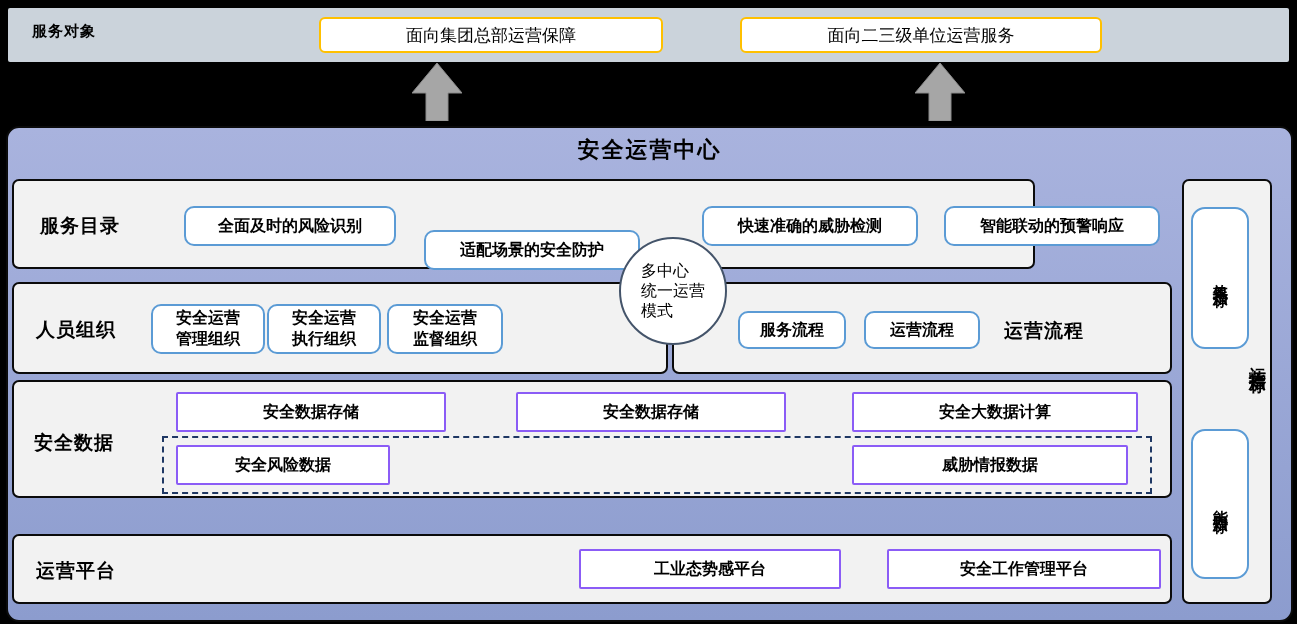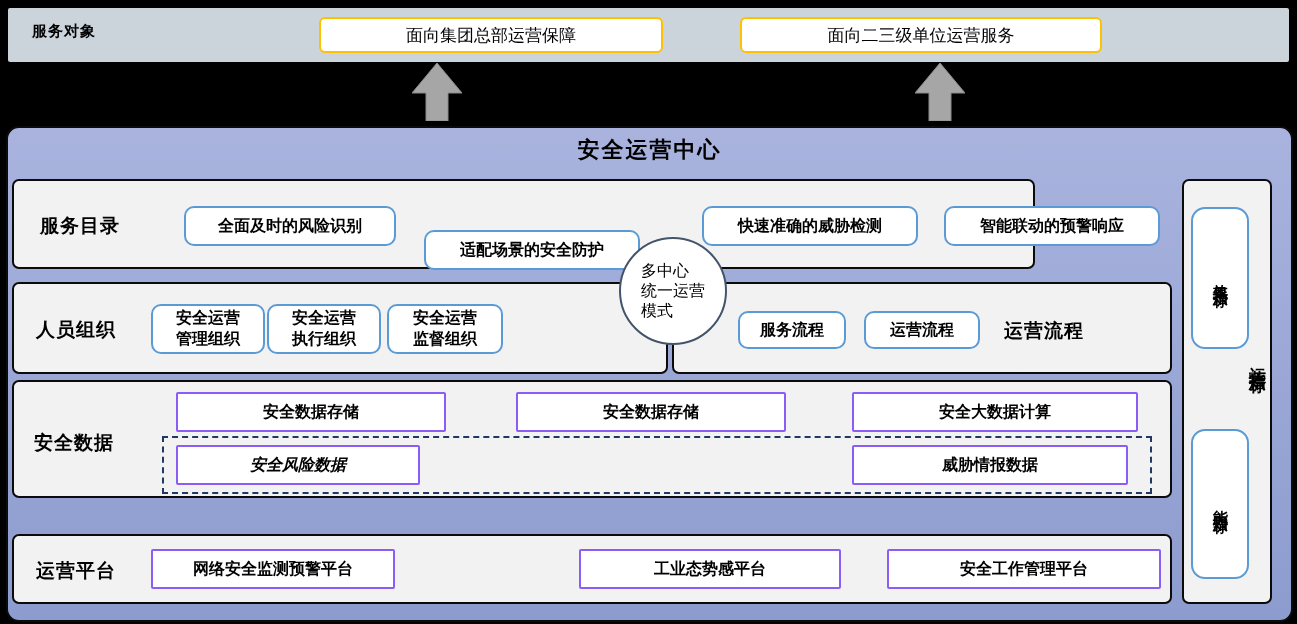--- a/index.html
+++ b/index.html
@@ -110,27 +110,26 @@
 统一运营
 模式</span>
     </div>
 
     <div class="panel row3">
       <div class="row-label" style="left:20px;top:48px;">安全数据</div>
       <div class="sbox" style="left:162px;top:10px;width:270px;height:40px;">安全数据存储</div>
       <div class="sbox" style="left:502px;top:10px;width:270px;height:40px;">安全数据存储</div>
       <div class="sbox" style="left:838px;top:10px;width:286px;height:40px;">安全大数据计算</div>
       <div class="dashed-zone"></div>
-      <div class="sbox" style="left:162px;top:63px;width:244px;height:40px;font-style:italic;">安全风险数据</div>
+      <div class="sbox" style="left:162px;top:63px;width:214px;height:40px;">安全风险数据</div>
       <div class="sbox" style="left:838px;top:63px;width:276px;height:40px;">威胁情报数据</div>
     </div>
 
     <div class="panel row4">
       <div class="row-label" style="left:22px;top:22px;">运营平台</div>
-      <div class="sbox" style="left:137px;top:13px;width:244px;height:40px;">网络安全监测预警平台</div>
       <div class="sbox" style="left:565px;top:13px;width:262px;height:40px;">工业态势感平台</div>
       <div class="sbox" style="left:873px;top:13px;width:274px;height:40px;">安全工作管理平台</div>
     </div>
 
     <div class="panel rightPanel">
       <div class="vbox" style="left:7px;top:26px;width:58px;height:142px;">
         <span class="vtext">效果指标</span>
       </div>
       <div class="vlabel" style="left:62px;top:172px;">运营指标</div>
       <div class="vbox" style="left:7px;top:248px;width:58px;height:150px;">

